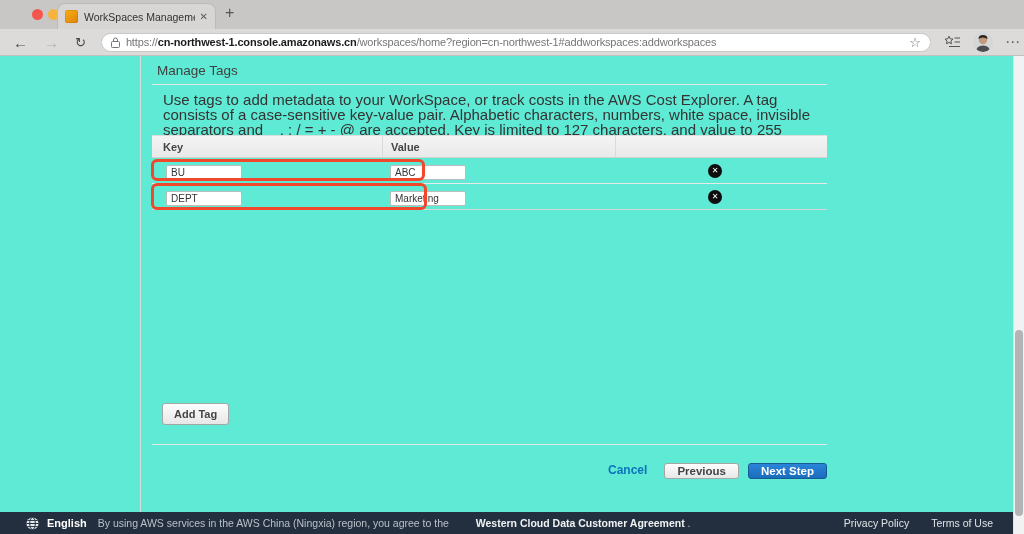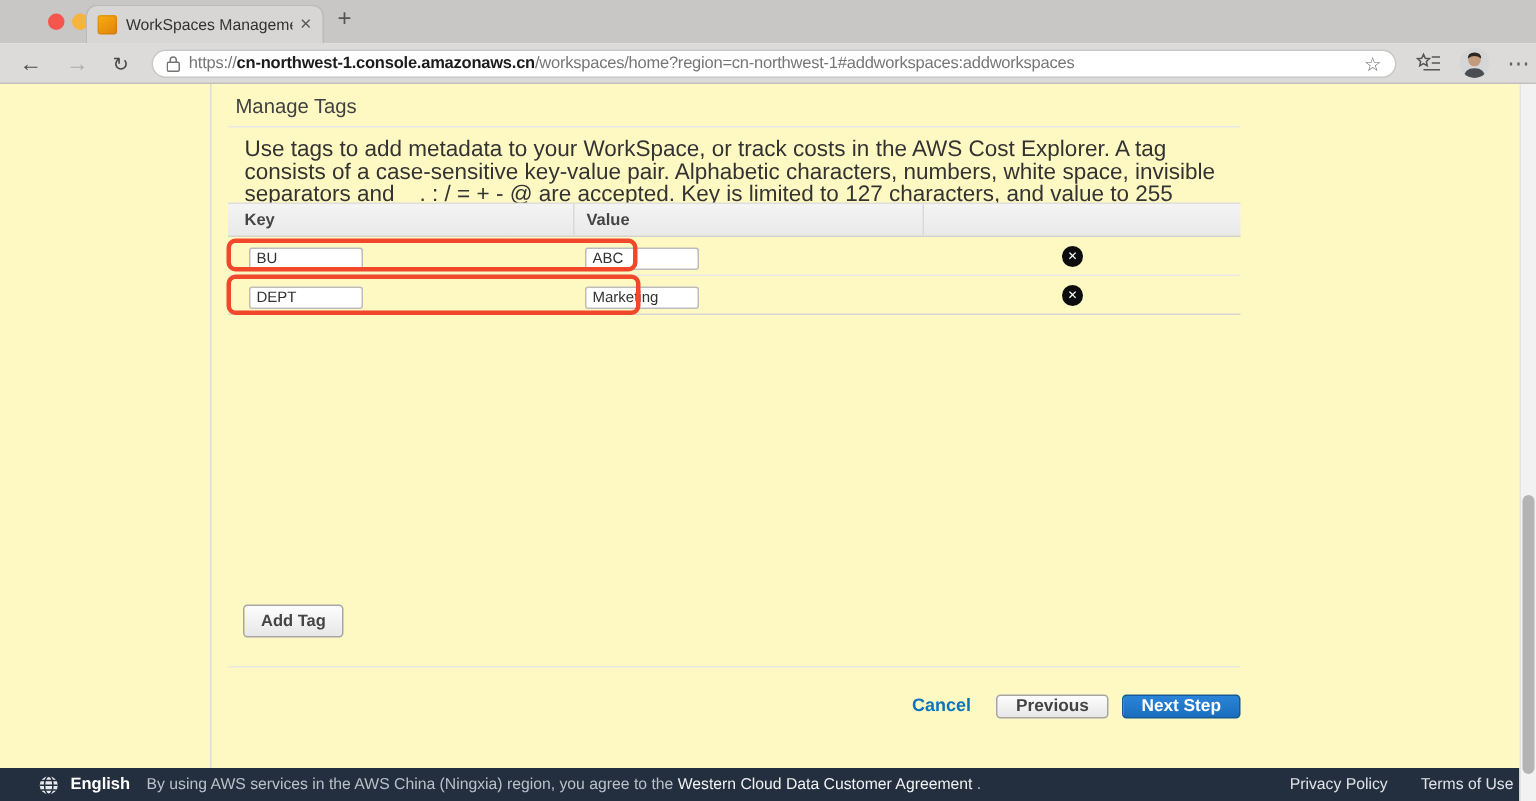--- a/index.html
+++ b/index.html
@@ -34,21 +34,21 @@
   .lockwrap{display:flex;align-items:center;margin-right:6px;flex:none;}
   .url{font-size:11px;color:#767676;white-space:nowrap;overflow:hidden;flex:1;letter-spacing:-0.15px;}
   .url .dom{color:#1c1c1c;font-weight:700;}
   .star{font-size:13px;color:#6a6a6a;margin-left:6px;flex:none;line-height:1;}
   .favhub{margin-left:13px;display:flex;align-items:center;}
   .avatar{margin-left:12px;width:20px;height:20px;border-radius:50%;overflow:hidden;background:#d7d9da;
           display:flex;align-items:flex-end;justify-content:center;flex:none;}
   .more{margin-left:12px;font-size:15px;color:#5f6368;letter-spacing:1px;}
 
   
-  .page{position:absolute;top:56px;left:0;right:11px;bottom:22px;background:#fef9c3;}
+  .page{position:absolute;top:56px;left:0;right:11px;bottom:22px;background:#5eead4;}
   .vline{position:absolute;left:140px;top:0;bottom:0;width:1px;background:#dcdcdc;}
   .main{position:absolute;left:152px;top:0;width:675px;height:100%;}
   .page-title{position:absolute;left:5px;top:7px;font-size:13.5px;color:#414141;font-weight:400;}
   .hr1{position:absolute;left:0;right:0;top:28px;height:1px;background:#e7e7e7;}
   .desc{position:absolute;left:11px;top:36px;width:650px;font-size:15px;line-height:15px;color:#333;}
   .link{color:#0073bb;text-decoration:none;cursor:pointer;}
 
   .tagtable{position:absolute;left:0;top:79px;width:675px;}
   .thead{display:flex;height:23px;background:linear-gradient(#f4f4f4,#e9e9e9);
          border-top:1px solid #dedede;border-bottom:1px solid #d2d2d2;
@@ -81,25 +81,25 @@
   .redbox{position:absolute;border:3px solid #f1472b;border-radius:6px;pointer-events:none;}
   .box1{left:151px;top:103px;width:274px;height:22px;}
   .box2{left:151px;top:127px;width:276px;height:27px;}
 
   
   .footer{position:absolute;left:0;right:11px;bottom:0;height:22px;background:#232f3e;
           display:flex;align-items:center;color:#b9c0c9;font-size:10.5px;}
   .globe{margin-left:26px;display:flex;align-items:center;}
   .lang{margin-left:8px;color:#fff;font-weight:700;font-size:11px;}
   .agree{margin-left:11px;white-space:nowrap;}
-  .aglink{color:#f0f2f4;font-weight:400;text-decoration:none;cursor:pointer;}
+  .aglink{color:#f0f2f4;font-weight:700;text-decoration:none;cursor:pointer;margin-left:24px;}
   .fspacer{flex:1;}
   .flink{color:#dfe3e8;text-decoration:none;cursor:pointer;}
   .flink.privacy{margin-right:22px;}
-  .flink.terms{margin-right:4px;text-align:right;}
+  .flink.terms{margin-right:20px;text-align:right;}
 
   
   .scrollbar{position:absolute;right:0;top:56px;bottom:0;width:11px;background:#f2f2f2;
              border-left:1px solid #e3e3e3;}
   .thumb{position:absolute;left:1px;width:8px;top:274px;height:186px;background:#b4b4b4;border-radius:4px;}
 </style>
 </head>
 <body>
 
 <div class="screen">

